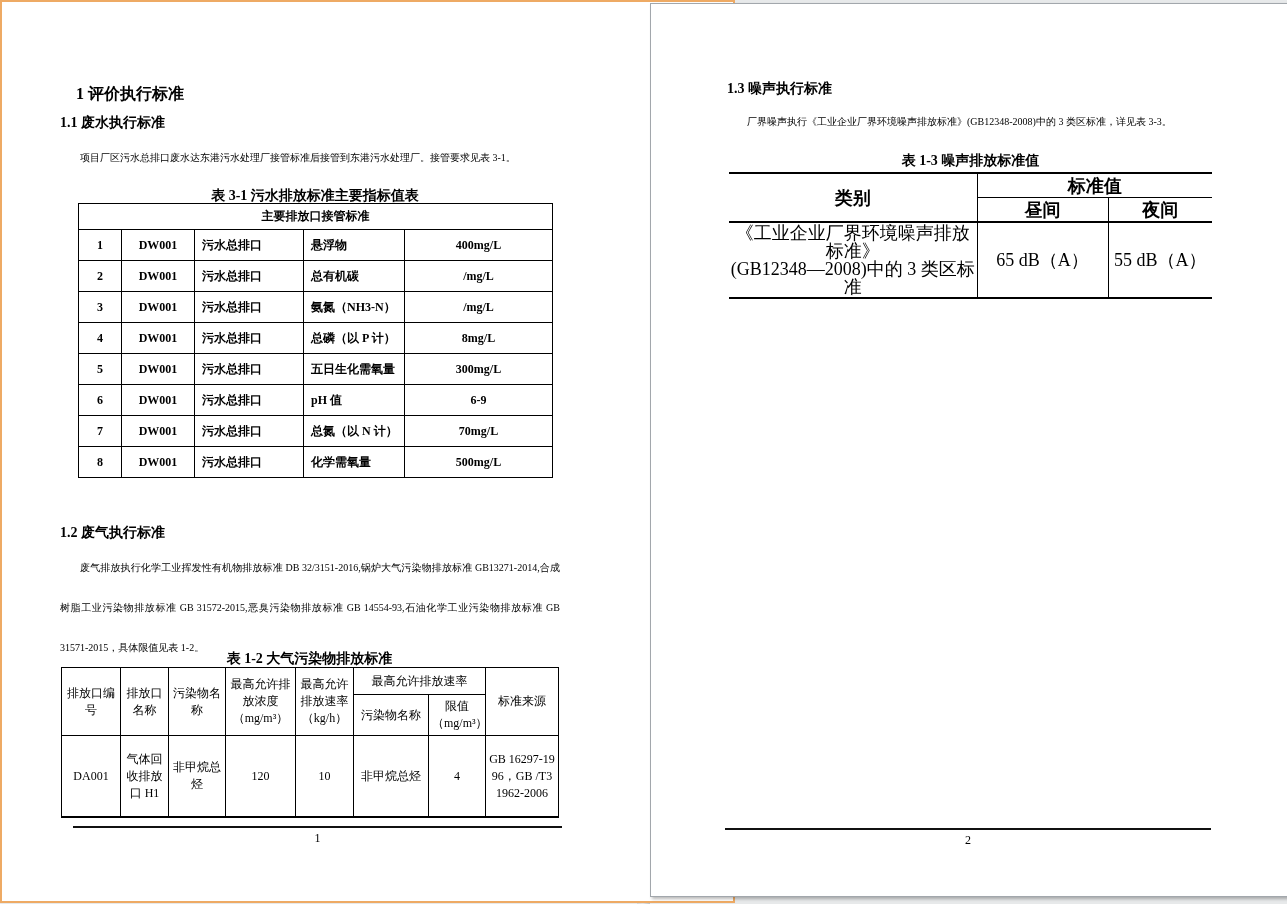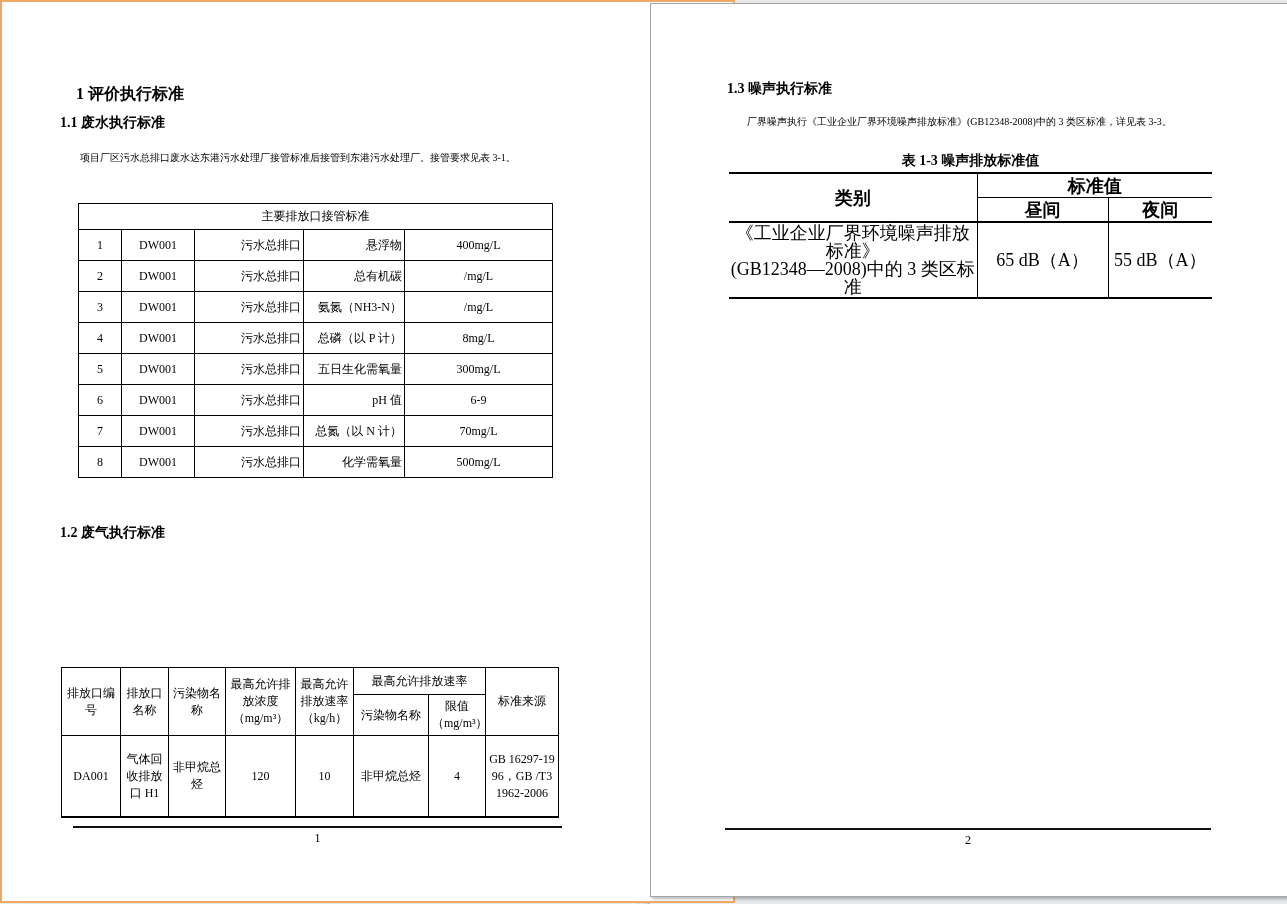--- a/index.html
+++ b/index.html
@@ -35,24 +35,24 @@
     text-align:justify;text-indent:2em;
   }
   .tbl-title{
     position:absolute;font-size:14px;font-weight:bold;text-align:center;
   }
   table{border-collapse:collapse;table-layout:fixed;position:absolute;}
   td{overflow:hidden;}
 
   
   .t31{left:76px;top:201px;width:474px;font-size:12px;}
-  .t31 td{border:1px solid #000;text-align:center;vertical-align:middle;padding:0 2px;}
+  .t31 td{border:1px solid #000;text-align:center;vertical-align:middle;padding:0 2px;font-weight:bold;}
   .t31 .merged{height:26px;}
   .t31 .r td{height:30px;}
-  .t31 td.al{text-align:right;padding-left:7px;margin-left:32px;}
+  .t31 td.al{text-align:left;padding-left:7px;margin-left:32px;}
 
   
   .t12{left:59px;top:665px;width:497px;font-size:12px;}
   .t12 td{border:1px solid #000;text-align:center;vertical-align:middle;padding:1px 3px;line-height:17px;}
   .t12 tr.hr1 td{height:24px;}
   .t12 tr.hr2 td{height:38px;}
   .t12 tr.body td{height:78px;}
   .t12 td.brk{word-break:break-all;}
   .t12{border-bottom:2px solid #000;}
 
@@ -77,20 +77,21 @@
 <div class="gap"></div>
 
 <div class="page page-left">
 
   <div class="h1" style="left:74px;top:82px;">1 评价执行标准</div>
 
   <div class="h2" style="left:58px;top:112px;">1.1 废水执行标准</div>
 
   <div class="para" style="left:58px;top:136px;width:500px;">项目厂区污水总排口废水达东港污水处理厂接管标准后接管到东港污水处理厂。接管要求见表 3-1。</div>
 
+  <div class="tbl-title" style="left:76px;top:185px;width:474px;">表 3-1  污水排放标准主要指标值表</div>
 
   <table class="t31">
     <colgroup>
       <col style="width:43px">
         <col style="width:73px">
         <col style="width:109px">
       <col style="width:101px">
         <col style="width:148px">
     </colgroup>
     <tbody>
@@ -151,21 +152,23 @@
       <td>DW001</td>
       <td class="al">污水总排口</td>
       <td class="al">化学需氧量</td>
       <td>500mg/L</td>
     </tr>
   </tbody>
     </table>
 
   <div class="h2" style="left:58px;top:522px;">1.2 废气执行标准</div>
 
-
+  <div class="para" style="left:58px;top:546px;width:500px;">废气排放执行化学工业挥发性有机物排放标准 DB 32/3151-2016,锅炉大气污染物排放标准 GB13271-2014,合成树脂工业污染物排放标准 GB 31572-2015,恶臭污染物排放标准 GB 14554-93,石油化学工业污染物排放标准 GB 31571-2015，具体限值见表 1-2。</div>
+
+  <div class="tbl-title" style="left:59px;top:648px;width:497px;">表 1-2 大气污染物排放标准</div>
 
   <table class="t12">
     <colgroup>
       <col style="width:59px">
         <col style="width:48px">
         <col style="width:57px">
         <col style="width:70px">
       <col style="width:58px">
         <col style="width:75px">
         <col style="width:57px">

